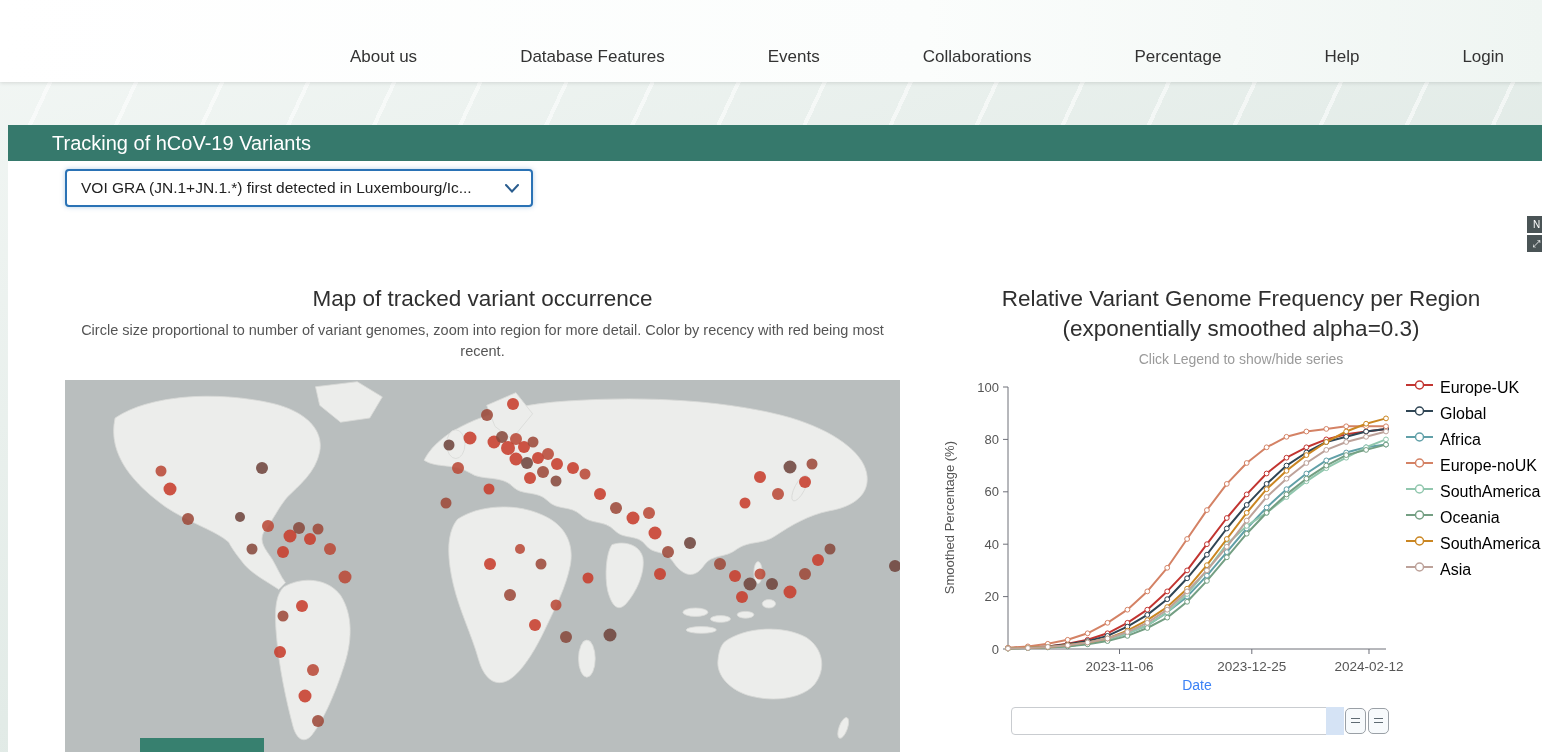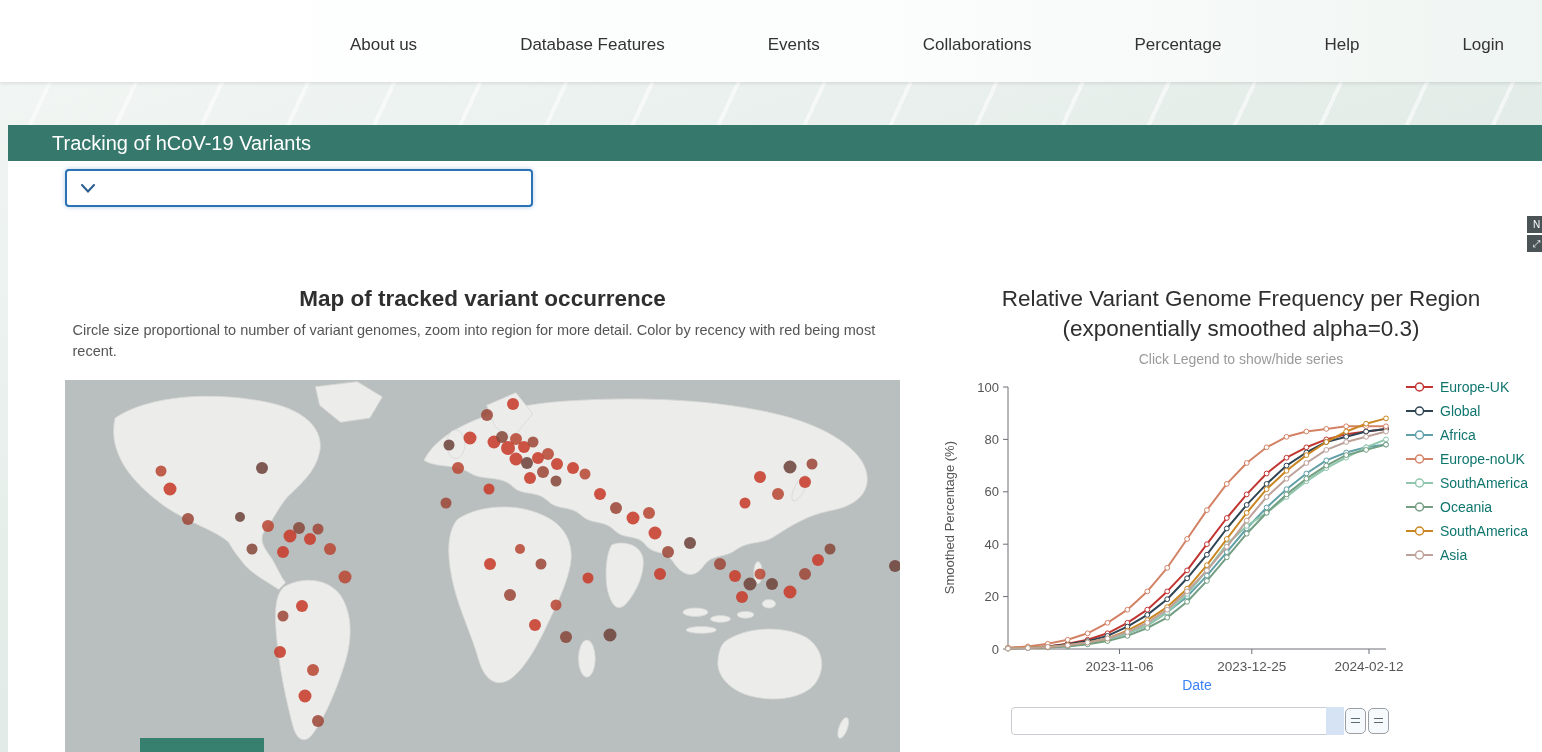--- a/index.html
+++ b/index.html
@@ -20,21 +20,21 @@
     box-shadow:0 1px 4px rgba(0,0,0,.12); z-index:5;
   }
   .logo {
     position:absolute; left:8px; top:7px; width:180px; height:66px;
     border-radius:50%;
     background:linear-gradient(100deg,#2e9c40 0%,#2a9642 40%,#156e55 65%,#10654f 100%);
     border:2px solid #ffffff; box-shadow:0 2px 6px rgba(0,0,0,.35);
     display:flex; align-items:center; justify-content:center;
     color:#fff; font-size:45px; font-weight:bold; letter-spacing:1px; cursor:pointer;
   }
-  .nav { position:absolute; left:350px; right:38px; top:4px; height:100%;
+  .nav { position:absolute; left:350px; right:38px; top:16px; height:100%;
     display:flex; align-items:center; justify-content:space-between; }
   .nav-item { font-size:17px; color:#333; cursor:pointer; white-space:nowrap; }
   .banner {
     position:absolute; top:125px; left:8px; right:0; height:36px;
     background:#36796c; color:#fff; font-size:20px;
     display:flex; align-items:center; padding-left:44px; z-index:4;
   }
   .content { position:absolute; top:161px; left:8px; right:0; bottom:0; background:#ffffff; overflow:hidden; z-index:3; }
   .variant-select {
     position:absolute; left:57px; top:8px; width:468px; height:38px;
@@ -42,35 +42,35 @@
     display:flex; align-items:center; justify-content:space-between;
     padding:0 12px 0 14px; font-size:15.5px; color:#222; cursor:pointer;
     box-shadow:0 0 5px rgba(42,114,181,.35);
   }
   .chev { display:flex; align-items:center; }
   .summary {
     position:absolute; top:64px; left:50%; transform:translateX(-50%);
     width:1360px; text-align:center; font-size:15px; color:#666; line-height:1.65;
   }
   .map-col { position:absolute; left:57px; top:125px; width:835px; }
-  .section-title { text-align:center; font-size:22.5px; color:#2f2f2f; font-weight:700; }
-  .map-note { margin-top:8px; text-align:left; font-size:14.5px; color:#555; line-height:1.45; width:820px; margin-left:auto; margin-right:auto;}
+  .section-title { text-align:center; font-size:22.5px; color:#2f2f2f; font-weight:400; }
+  .map-note { margin-top:8px; text-align:center; font-size:14.5px; color:#555; line-height:1.45; width:820px; margin-left:auto; margin-right:auto;}
   .world-map { position:relative; margin-top:18px; width:835px; height:380px; background:#b9bebe; overflow:hidden; cursor:grab; }
   .world-map svg { position:absolute; left:0; top:0; width:100%; height:100%; }
   .map-dot { position:absolute; border-radius:50%; transform:translate(-50%,-50%); opacity:.88; cursor:pointer; }
   .chart-col { position:absolute; left:930px; top:123px; width:606px; }
   .chart-title { text-align:center; font-size:22.5px; color:#2f2f2f; line-height:1.35; font-weight:400; }
   .chart-note { margin-top:6px; text-align:center; font-size:14px; color:#9a9a9a; }
   .chart-wrap { position:relative; margin-top:8px; height:370px; }
   .ylab { position:absolute; left:4px; top:12px; height:262px; display:flex; align-items:center; }
   .ylab span { writing-mode:vertical-rl; transform:rotate(180deg); font-size:13px; color:#555; }
   .freq-svg { position:absolute; left:18px; top:0; }
   .xlab { position:absolute; left:70px; top:302px; width:378px; text-align:center; font-size:14px; color:#3b82f6; }
   .legend { position:absolute; left:468px; top:4px; display:flex; flex-direction:column; gap:8px; }
-  .legend-item { display:flex; align-items:center; gap:7px; font-size:14px; color:#0f766e; cursor:pointer; }
+  .legend-item { display:flex; align-items:flex-start; gap:7px; font-size:16px; color:#000000; cursor:pointer; }
   .slider { position:absolute; left:73px; top:332px; width:330px; height:28px;
     border:1px solid #c9ccd0; border-radius:4px; background:#fff; cursor:pointer; }
   .slider-sel { position:absolute; left:388px; top:332px; width:18px; height:28px; background:#d5e3f5; }
   .handle { position:absolute; top:333px; width:21px; height:26px; border:1px solid #9aa0a6;
     border-radius:5px; background:#f7fafc; display:flex; flex-direction:column;
     justify-content:center; align-items:center; gap:3px; cursor:ew-resize; z-index:2;}
   .handle i { display:block; width:9px; height:0; border-top:1.5px solid #5f6b73; }
   .h1 { left:407px; } .h2 { left:430px; }
   .partial-teal { position:absolute; left:132px; top:577px; width:124px; height:18px; background:#37806f; }
   .edge-controls { position:absolute; right:-4px; top:55px; width:19px; display:flex; flex-direction:column; gap:2px; z-index:6; }
@@ -94,20 +94,21 @@
   </div>
 </div>
 
 <div class="banner">
   <span>Tracking of hCoV-19 Variants</span>
 </div>
 
 <div class="content">
 
   <div class="variant-select">
+    <span>VOI GRA (JN.1+JN.1.*) first detected in Luxembourg/Ic...</span>
     <span class="chev">
       <svg width="14" height="9" viewBox="0 0 14 9">
           <polyline points="1,1 7,7.5 13,1" fill="none" stroke="#2a5d8f" stroke-width="2" stroke-linecap="round"></polyline>
         </svg>
     </span>
   </div>
 
 
   <div class="edge-controls">
     <div class="edge-box">N</div>

